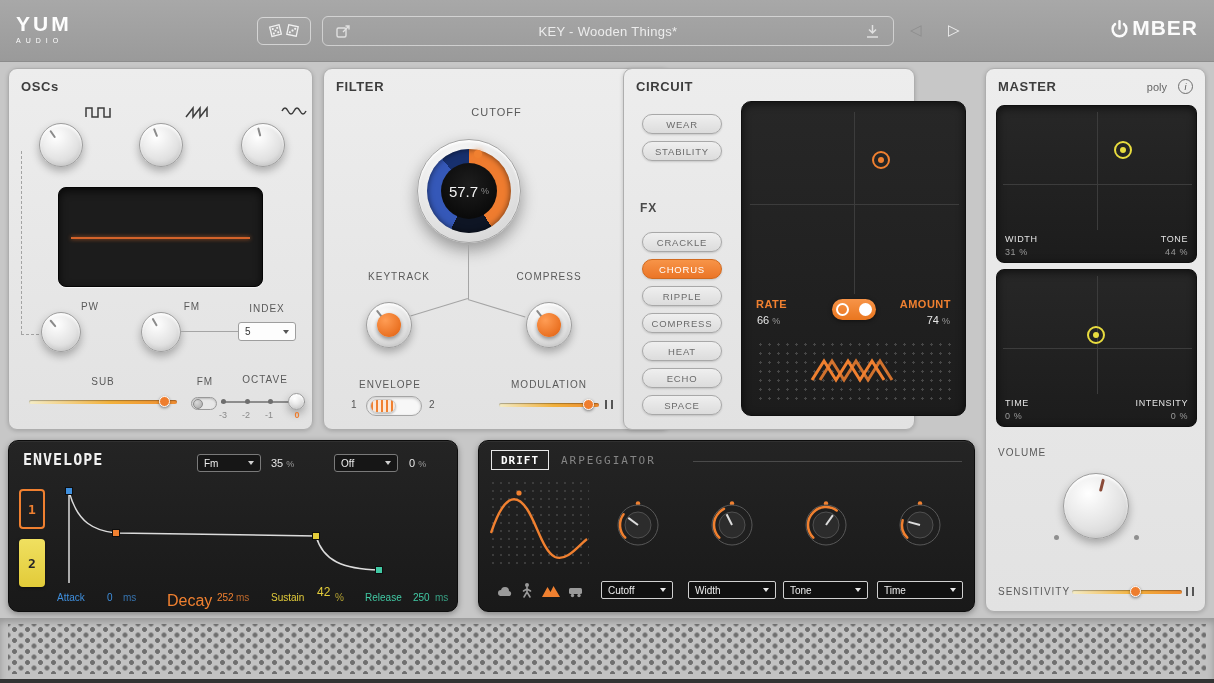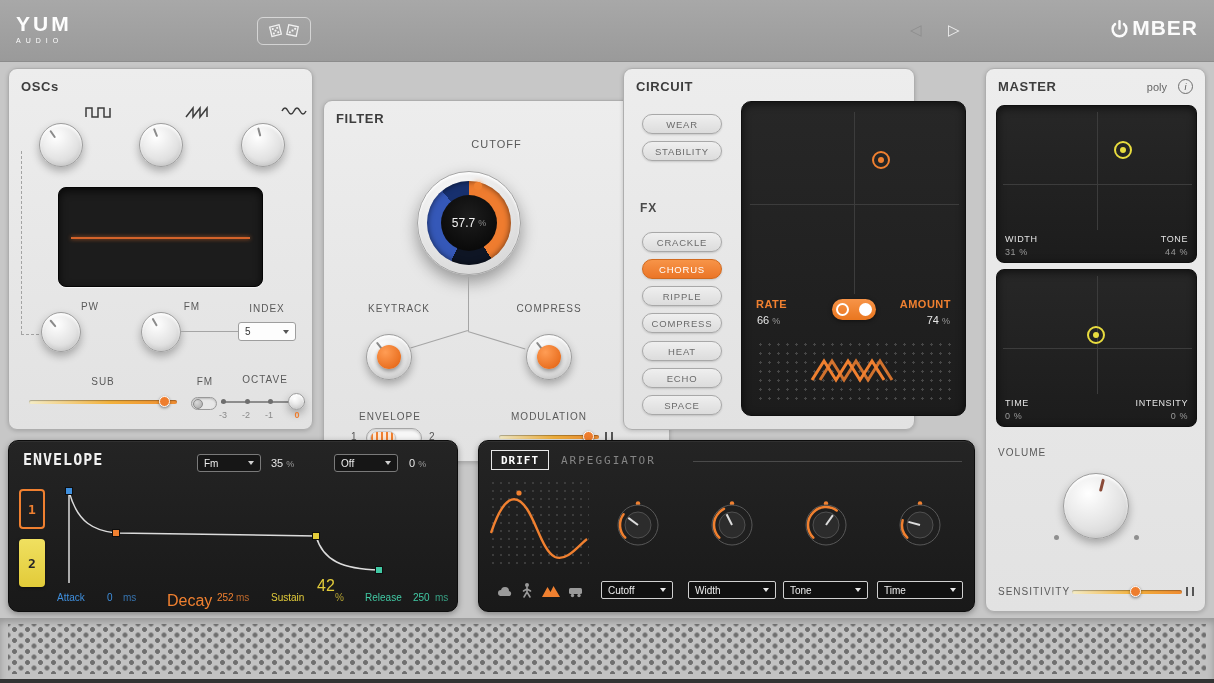--- a/index.html
+++ b/index.html
@@ -105,20 +105,34 @@
 
 <div class="topbar">
   <div class="logo">
     <div class="l1">YUM</div>
     <div class="l2">AUDIO</div>
   </div>
   <div class="dicebox">
     <span>⚄</span>
     <span>⚂</span>
   </div>
+  <div class="presetbar">
+    <span class="ic-left">
+      <svg width="17" height="17" viewBox="0 0 17 17">
+          <rect x="2" y="5" width="9" height="9" rx="1.5" fill="none" stroke="#e0e0e0" stroke-width="1.4"></rect>
+          <path d="M8 9 L14 3 M10.5 3 H14 V6.5" fill="none" stroke="#e0e0e0" stroke-width="1.4"></path>
+        </svg>
+    </span>
+    <span>KEY - Wooden Things*</span>
+    <span class="ic-right">
+      <svg width="17" height="17" viewBox="0 0 17 17">
+          <path d="M8.5 2 v7.5 M5 6.5 l3.5 3.5 3.5-3.5 M3 14 h11" fill="none" stroke="#e0e0e0" stroke-width="1.5"></path>
+        </svg>
+    </span>
+  </div>
   <div class="navarrow" style="left:910px; color:#8d8d8d;">◁</div>
   <div class="navarrow" style="left:948px; color:#f0f0f0;">▷</div>
   <div class="brand">
     <span style="display:inline-flex; margin-top:2px;">
       <svg width="21" height="21" viewBox="0 0 20 20">
           <path d="M10 2 v7" fill="none" stroke="#fbfbfb" stroke-width="2.3" stroke-linecap="round"></path>
           <path d="M5.8 4.8 a6.6 6.6 0 1 0 8.4 0" fill="none" stroke="#fbfbfb" stroke-width="2.3" stroke-linecap="round"></path>
         </svg>
     </span>
     <span>MBER</span>
@@ -194,32 +208,32 @@
   <div style="position:absolute; left:212px; top:330px; width:5px; height:5px; border-radius:50%; background:#6e6e6e;"></div>
   <div style="position:absolute; left:236px; top:330px; width:5px; height:5px; border-radius:50%; background:#6e6e6e;"></div>
   <div style="position:absolute; left:259px; top:330px; width:5px; height:5px; border-radius:50%; background:#6e6e6e;"></div>
   <div class="knob" style="left:279px; top:324px; width:17px; height:17px;"></div>
   <div style="position:absolute; left:206px; top:341px; width:16px; font-size:9px; color:#8a8a8a; text-align:center;">-3</div>
   <div style="position:absolute; left:229px; top:341px; width:16px; font-size:9px; color:#8a8a8a; text-align:center;">-2</div>
   <div style="position:absolute; left:252px; top:341px; width:16px; font-size:9px; color:#8a8a8a; text-align:center;">-1</div>
   <div style="position:absolute; left:280px; top:341px; width:16px; font-size:9px; color:#ee7d2e; font-weight:bold; text-align:center;">0</div>
 </div>
 
-<div class="panel" style="left:323px; top:68px; width:347px; height:362px;margin-top:32px;">
+<div class="panel" style="left:323px; top:68px; width:347px; height:362px;">
   <div class="ptitle">FILTER</div>
   <div class="lbl" style="left:0; top:37px; width:100%; font-size:11px;">CUTOFF</div>
 
   <div style="position:absolute; left:93px; top:70px; width:104px; height:104px; border-radius:50%;
        background:radial-gradient(circle at 40% 30%, #ffffff, #e2e2e2 60%, #cdcdcd);
        border:1px solid #a5a5a5; box-shadow:0 7px 16px rgba(0,0,0,.35), inset 0 2px 3px #fff;">
     <div style="position:absolute; inset:9px; border-radius:50%;
          background:conic-gradient(from 0deg, #ef7c2f 0deg 148deg, #0e1524 148deg 205deg, #3558b8 205deg 320deg, #17306e 320deg 360deg);
          box-shadow:inset 0 0 6px rgba(0,0,0,.6);"></div>
     <div style="position:absolute; inset:23px; border-radius:50%; background:radial-gradient(circle at 50% 38%, #1d1d1d, #040404); display:flex; align-items:center; justify-content:center; gap:3px;">
-      <span style="color:#f2f2f2; font-size:12px;">57.7</span>
+      <span style="color:#f2f2f2; font-size:15px;">57.7</span>
       <span style="color:#8a8a8a; font-size:9px;">%</span>
     </div>
     <div style="position:absolute; left:56px; top:10px; width:8px; height:8px; border-radius:50%; background:#f08030; box-shadow:0 0 5px rgba(240,128,48,.9);"></div>
   </div>
 
   <div class="connector" style="left:144px; top:176px; width:1px; height:54px;"></div>
   <div class="connector" style="left:144px; top:230px; width:60px; height:1px; transform-origin:0 0; transform:rotate(17deg);"></div>
   <div class="connector" style="left:144px; top:230px; width:60px; height:1px; transform-origin:0 0; transform:rotate(163deg);"></div>
 
   <div class="lbl" style="left:25px; top:202px; width:100px;">KEYTRACK</div>
@@ -383,21 +397,21 @@
 
   <div style="position:absolute; left:48px;  top:151px; font-size:10px; color:#3f8fdd;">Attack</div>
   <div style="position:absolute; left:98px;  top:151px; font-size:10px; color:#3f8fdd;">0</div>
   <div style="position:absolute; left:114px; top:151px; font-size:10px; color:#3f8fdd; opacity:.75;">ms</div>
 
   <div style="position:absolute; left:158px; top:151px; font-size:16px; color:#f08030;">Decay</div>
   <div style="position:absolute; left:208px; top:151px; font-size:10px; color:#f08030;">252</div>
   <div style="position:absolute; left:227px; top:151px; font-size:10px; color:#f08030; opacity:.75;">ms</div>
 
   <div style="position:absolute; left:262px; top:151px; font-size:10px; color:#e3cc3a;">Sustain</div>
-  <div style="position:absolute; left:308px; top:136px; font-size:16px; color:#e3cc3a;text-align:center;">42</div>
+  <div style="position:absolute; left:308px; top:144px; font-size:12px; color:#e3cc3a;text-align:center;">42</div>
   <div style="position:absolute; left:326px; top:151px; font-size:10px; color:#e3cc3a; opacity:.75;">%</div>
 
   <div style="position:absolute; left:356px; top:151px; font-size:10px; color:#41c9a4;">Release</div>
   <div style="position:absolute; left:404px; top:151px; font-size:10px; color:#41c9a4;">250</div>
   <div style="position:absolute; left:426px; top:151px; font-size:10px; color:#41c9a4; opacity:.75;">ms</div>
 </div>
 
 <div class="dark-panel" style="left:478px; top:440px; width:497px; height:172px;">
   <div class="mono" style="position:absolute; left:12px; top:9px; width:58px; height:20px; border:1.5px solid #e8e8e8; color:#fff; font-size:11px; font-weight:bold; letter-spacing:1px; display:flex; align-items:center; justify-content:center;">DRIFT</div>
   <div class="mono" style="position:absolute; left:82px; top:13px; font-size:11px; letter-spacing:2px; color:#858585;">ARPEGGIATOR</div>

